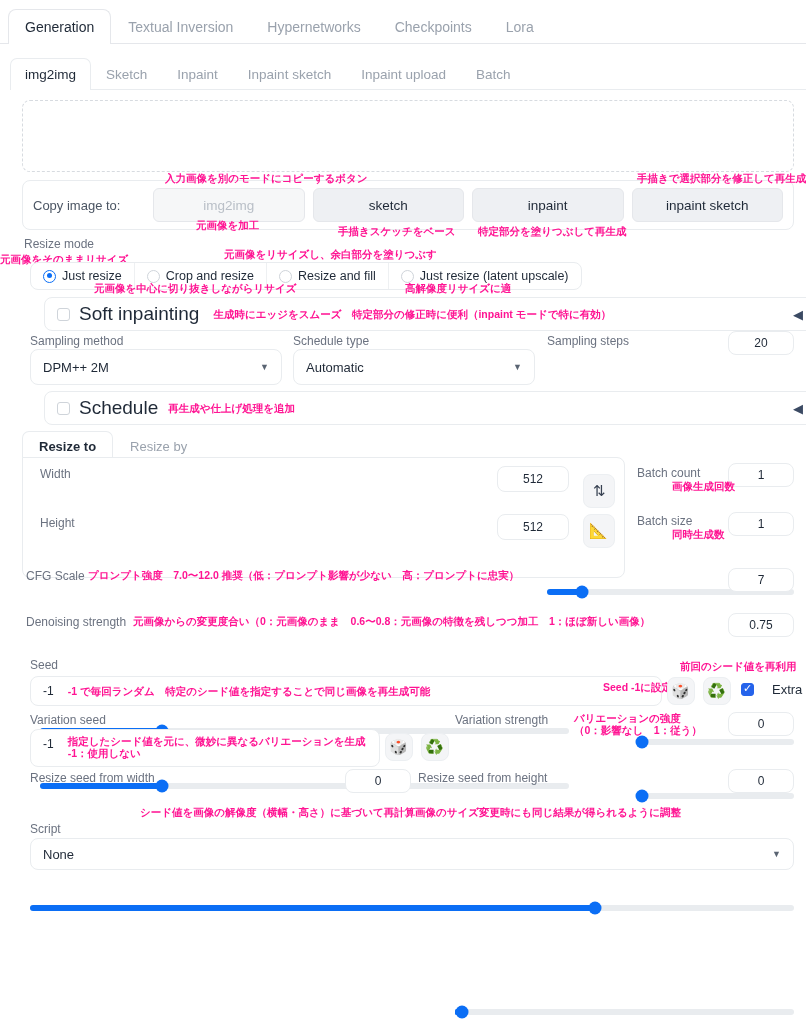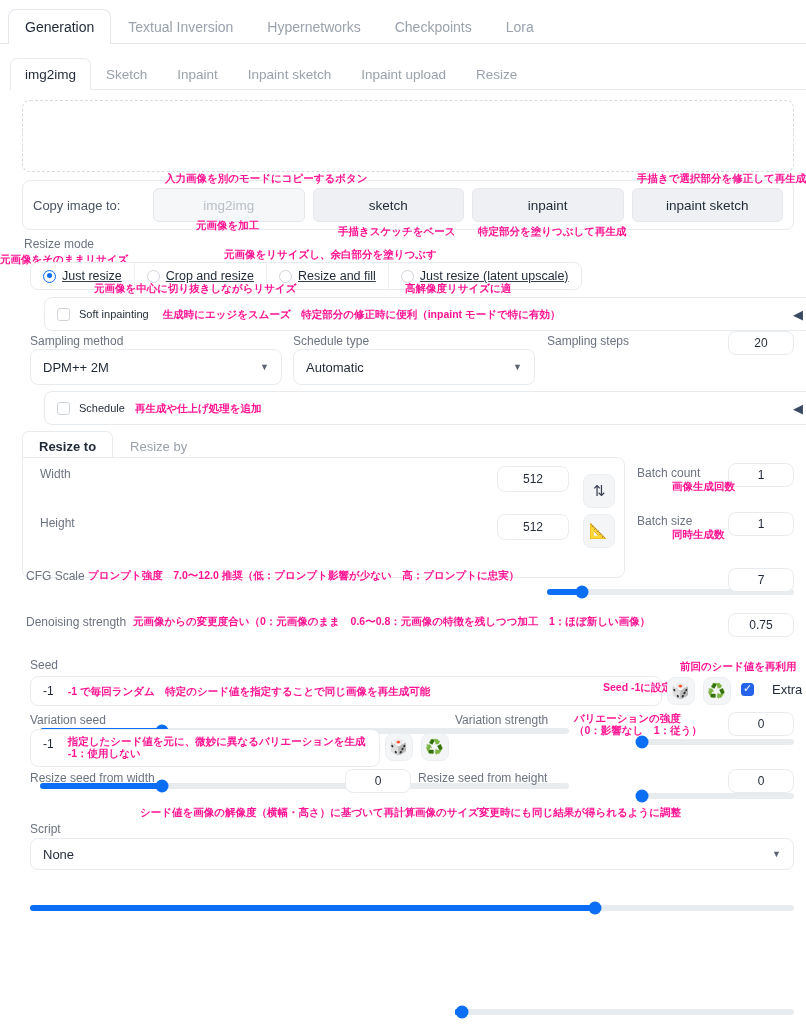--- a/index.html
+++ b/index.html
@@ -53,21 +53,21 @@
   .dot.on:after { content:""; position:absolute; left:2.5px; top:2.5px; width:5px; height:5px;
                   border-radius:50%; background:#0b6ef5; }
 
   
   .accbar { margin:0 12px 0 22px; border:1px solid #e9ecef; border-radius:8px; height:34px;
             display:flex; align-items:center; padding:0 12px; background:#fff; }
   .cbox { width:13px; height:13px; border:1.5px solid #cfd4da; border-radius:3px; background:#fff;
           display:inline-block; flex:none; }
   .cbox.on { background:#2563eb; border-color:#2563eb; position:relative; }
   .cbox.on:after { content:"✓"; position:absolute; left:1px; top:-3px; font-size:11px; color:#fff; line-height:15px; }
-  .acc-title { font-size:11px; color:#1f2937; margin-left:9px; white-space:nowrap; }
+  .acc-title { font-size:19px; color:#1f2937; margin-left:9px; white-space:nowrap; }
   .tri { margin-left:auto; color:#3b4a63; font-size:13px; }
 
   
   .fieldlabel { font-size:12px; color:#6b7280; }
   .select { border:1px solid #e9ecef; border-radius:8px; height:36px; background:#fff;
             display:flex; align-items:center; padding:0 12px; font-size:13px; color:#1f2937; }
   .select .caret { margin-left:auto; color:#5a6472; font-size:9px; }
   .numbox { border:1px solid #e9ecef; border-radius:8px; height:24px; background:#fff;
             display:flex; align-items:center; justify-content:center; font-size:12px; color:#1f2937; }
 
@@ -100,21 +100,21 @@
   <div class="otab">Checkpoints</div>
   <div class="otab">Lora</div>
 </div>
 
 <div class="inner-tabs">
   <div class="itab active">img2img</div>
   <div class="itab">Sketch</div>
   <div class="itab">Inpaint</div>
   <div class="itab">Inpaint sketch</div>
   <div class="itab">Inpaint upload</div>
-  <div class="itab">Resize</div>
+  <div class="itab">Batch</div>
 </div>
 
 <div class="dropzone"></div>
 
 <div class="abs ann" style="left:165px; top:172px;">入力画像を別のモードにコピーするボタン</div>
 <div class="abs ann" style="left:637px; top:172px;">手描きで選択部分を修正して再生成</div>
 
 <div class="copybox">
   <div class="copylabel">Copy image to:</div>
   <div class="copybtn disabled">img2img</div>
@@ -124,21 +124,21 @@
 </div>
 
 <div class="abs ann" style="left:196px; top:219px;">元画像を加工</div>
 <div class="abs ann" style="left:338px; top:225px;">手描きスケッチをベース</div>
 <div class="abs ann" style="left:478px; top:225px;">特定部分を塗りつぶして再生成</div>
 
 <div class="abs sectlabel" style="left:24px; top:237px;">Resize mode</div>
 <div class="abs ann" style="left:0px; top:253px;">元画像をそのままリサイズ</div>
 <div class="abs ann" style="left:224px; top:248px;">元画像をリサイズし、余白部分を塗りつぶす</div>
 
-<div class="abs radiorow" style="left:30px; top:262px;text-decoration:underline;">
+<div class="abs radiorow" style="left:30px; top:262px;">
   <label class="radio">
     <span class="dot on"></span>
     <span>Just resize</span>
   </label>
   <label class="radio">
     <span class="dot"></span>
     <span>Crop and resize</span>
   </label>
   <label class="radio">
     <span class="dot"></span>

